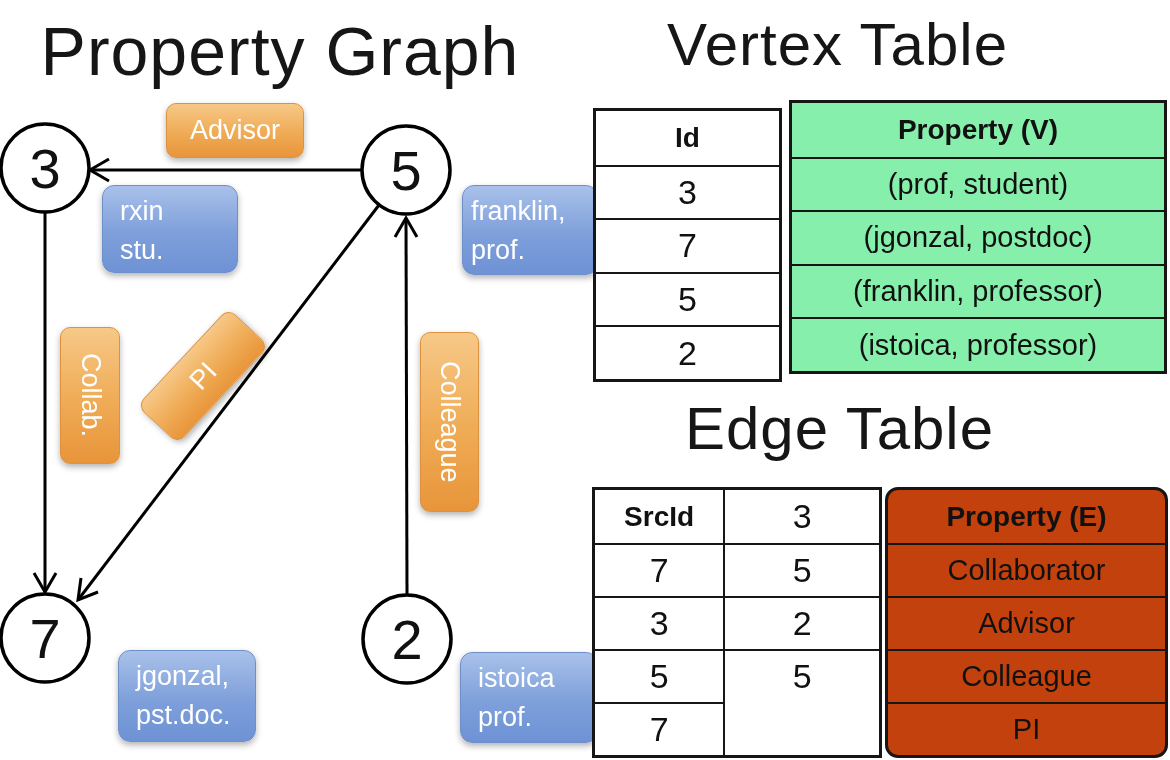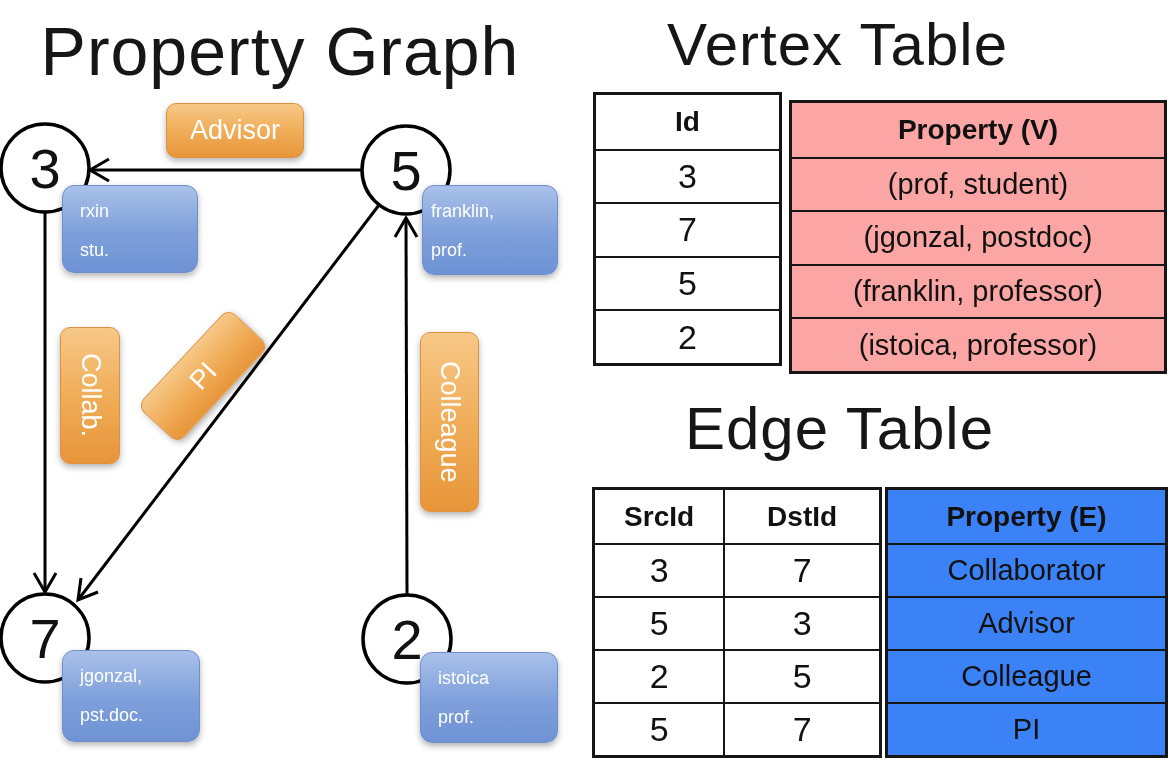--- a/index.html
+++ b/index.html
@@ -24,53 +24,53 @@
     background:linear-gradient(180deg,#f7c887 0%,#efab55 55%,#e8953a 100%);
     border:1px solid #dd9240;border-radius:10px;
     box-shadow:0 3px 6px rgba(0,0,0,0.30);
     color:#fff;font-size:27px;
   }
   .bbox{
     position:absolute;
     background:linear-gradient(180deg,#a9c1ea 0%,#7e9fda 55%,#6e92d5 100%);
     border:1px solid #6d8fca;border-radius:12px;
     box-shadow:0 3px 6px rgba(0,0,0,0.30);
-    color:#fff;font-size:18px;line-height:39px;
-    padding:6px 10px 0 17px;box-sizing:border-box;
+    color:#fff;font-size:27px;line-height:39px;
+    padding:6px 10px 0 17px;box-sizing:border-box;margin-left:40px;
   }
   .vtext{writing-mode:vertical-rl;}
   .adv-box{left:166px;top:103px;width:136px;height:53px;}
   .collab-box{left:60px;top:327px;width:58px;height:135px;}
   .pi-box{left:136px;top:348px;width:132px;height:54px;transform:rotate(-47deg);}
   .colleague-box{left:420px;top:332px;width:57px;height:178px;}
   .rxin-box{left:62px;top:185px;width:136px;height:88px;}
   .franklin-box{left:422px;top:185px;width:136px;height:90px;padding-left:8px;}
-  .jgonzal-box{left:62px;top:650px;width:138px;height:92px;}
+  .jgonzal-box{left:78px;top:650px;width:138px;height:92px;}
   .istoica-box{left:420px;top:652px;width:138px;height:91px;}
 
   
   .tbl-block{
     position:absolute;border:3px solid #161616;box-sizing:border-box;
     display:grid;grid-auto-rows:1fr;background:#fff;
   }
   .tbl-block.two-col{grid-template-columns:133fr 157fr;}
   .cell{
     display:flex;align-items:center;justify-content:center;
     border-top:2px solid #161616;box-sizing:border-box;
     font-size:34px;white-space:nowrap;
   }
   .two-col .cell:nth-child(-n+2){border-top:none;}
   .one-col .cell:first-child{border-top:none;}
   .two-col .cell:nth-child(odd){border-right:2px solid #161616;}
   .cell.head{font-weight:bold;font-size:28px;}
   .cell.prop{font-size:29px;}
-  .vid-block{left:593px;top:92px;width:189px;height:274px;}
-  .vprop-block{left:789px;top:100px;width:378px;height:274px;background:#fca5a5;}
+  .vid-block{left:593px;top:108px;width:189px;height:274px;}
+  .vprop-block{left:789px;top:100px;width:378px;height:274px;background:#86efac;}
   .esrc-block{left:592px;top:487px;width:290px;height:271px;}
-  .eprop-block{left:885px;top:487px;width:283px;height:271px;background:#3b82f6;}
+  .eprop-block{left:885px;top:487px;width:283px;height:271px;background:#c2410c;border-radius:13px;}
 </style>
 </head>
 <body>
 
 <div class="canvas">
 
   <div class="title pg-title">Property Graph</div>
   <div class="title vt-title">Vertex Table</div>
   <div class="title et-title">Edge Table</div>
 
@@ -139,21 +139,20 @@
   <div class="tbl-block one-col vprop-block">
     <div class="cell head">Property (V)</div>
     <div class="cell prop">(prof, student)</div>
     <div class="cell prop">(jgonzal, postdoc)</div>
     <div class="cell prop">(franklin, professor)</div>
     <div class="cell prop">(istoica, professor)</div>
   </div>
 
   <div class="tbl-block two-col esrc-block">
     <div class="cell head">SrcId</div>
-    <div class="cell head">DstId</div>
     <div class="cell">3</div>
     <div class="cell">7</div>
     <div class="cell">5</div>
     <div class="cell">3</div>
     <div class="cell">2</div>
     <div class="cell">5</div>
     <div class="cell">5</div>
     <div class="cell">7</div>
   </div>
   <div class="tbl-block one-col eprop-block">

